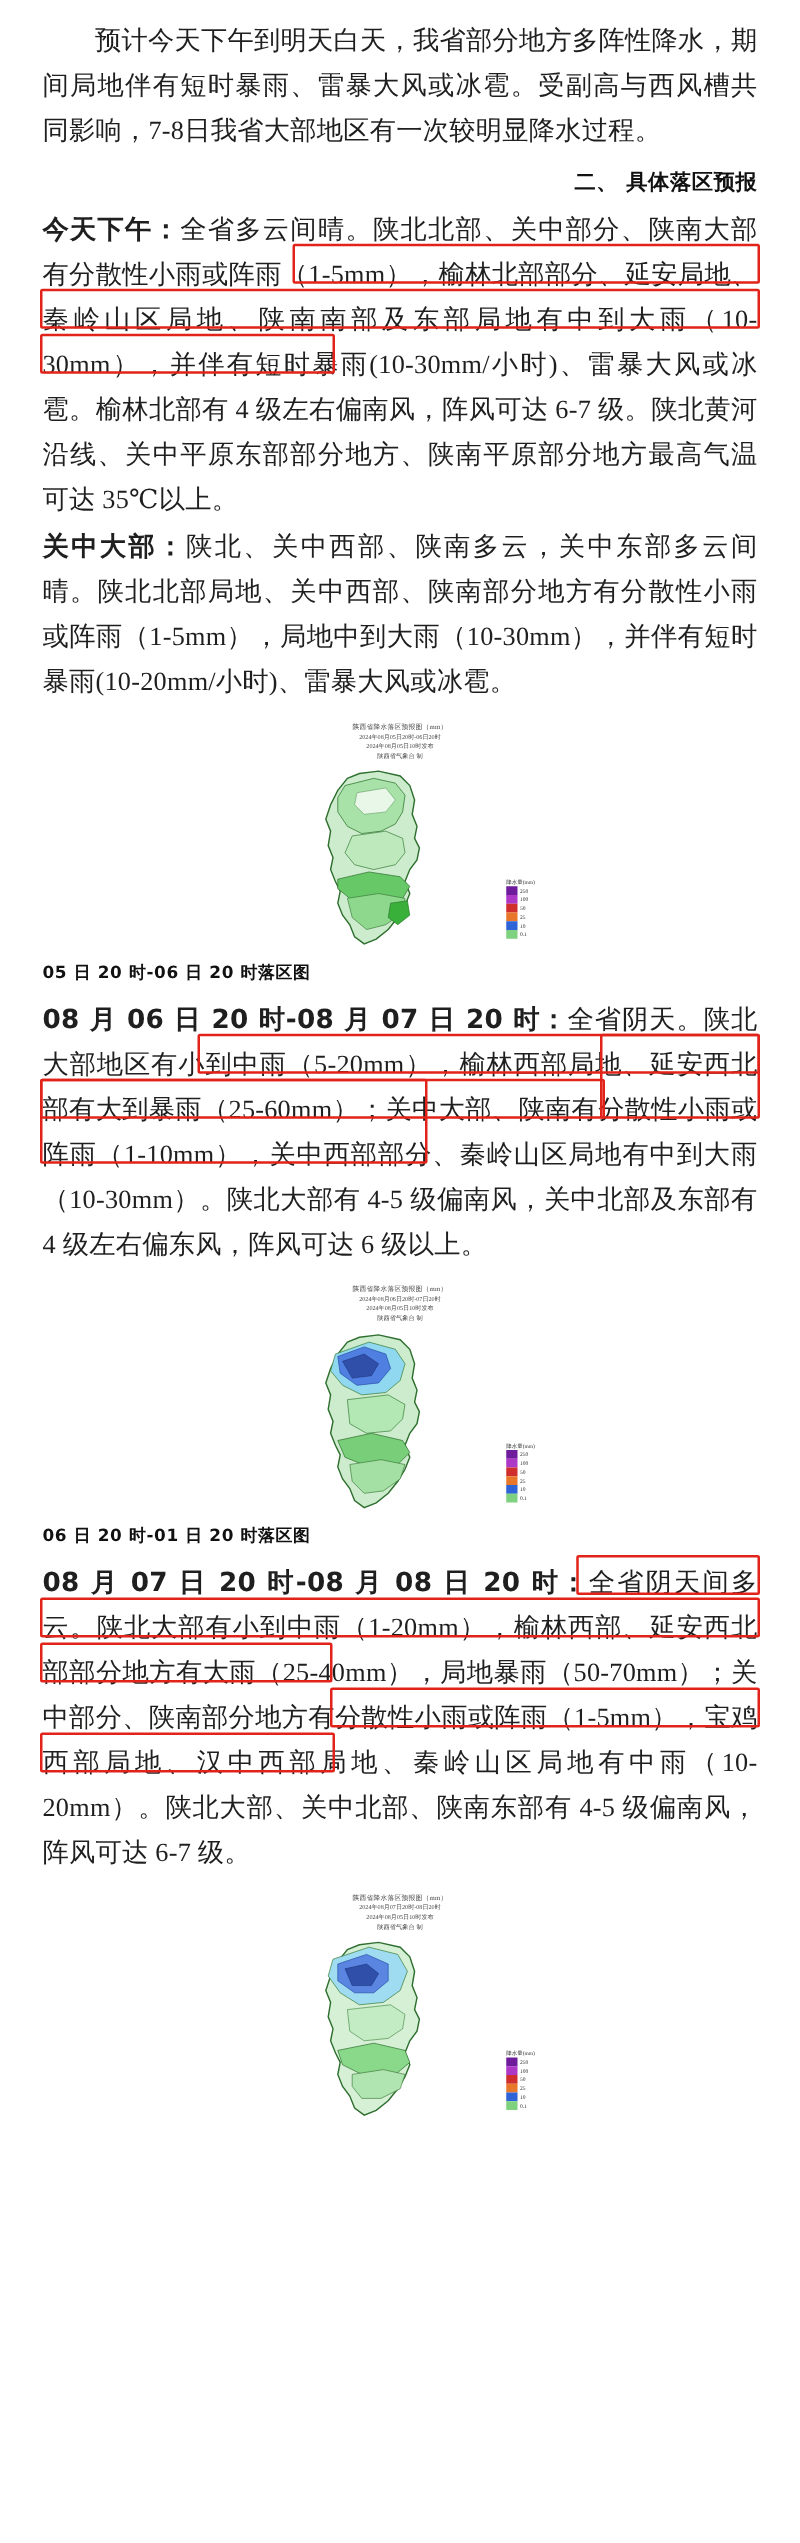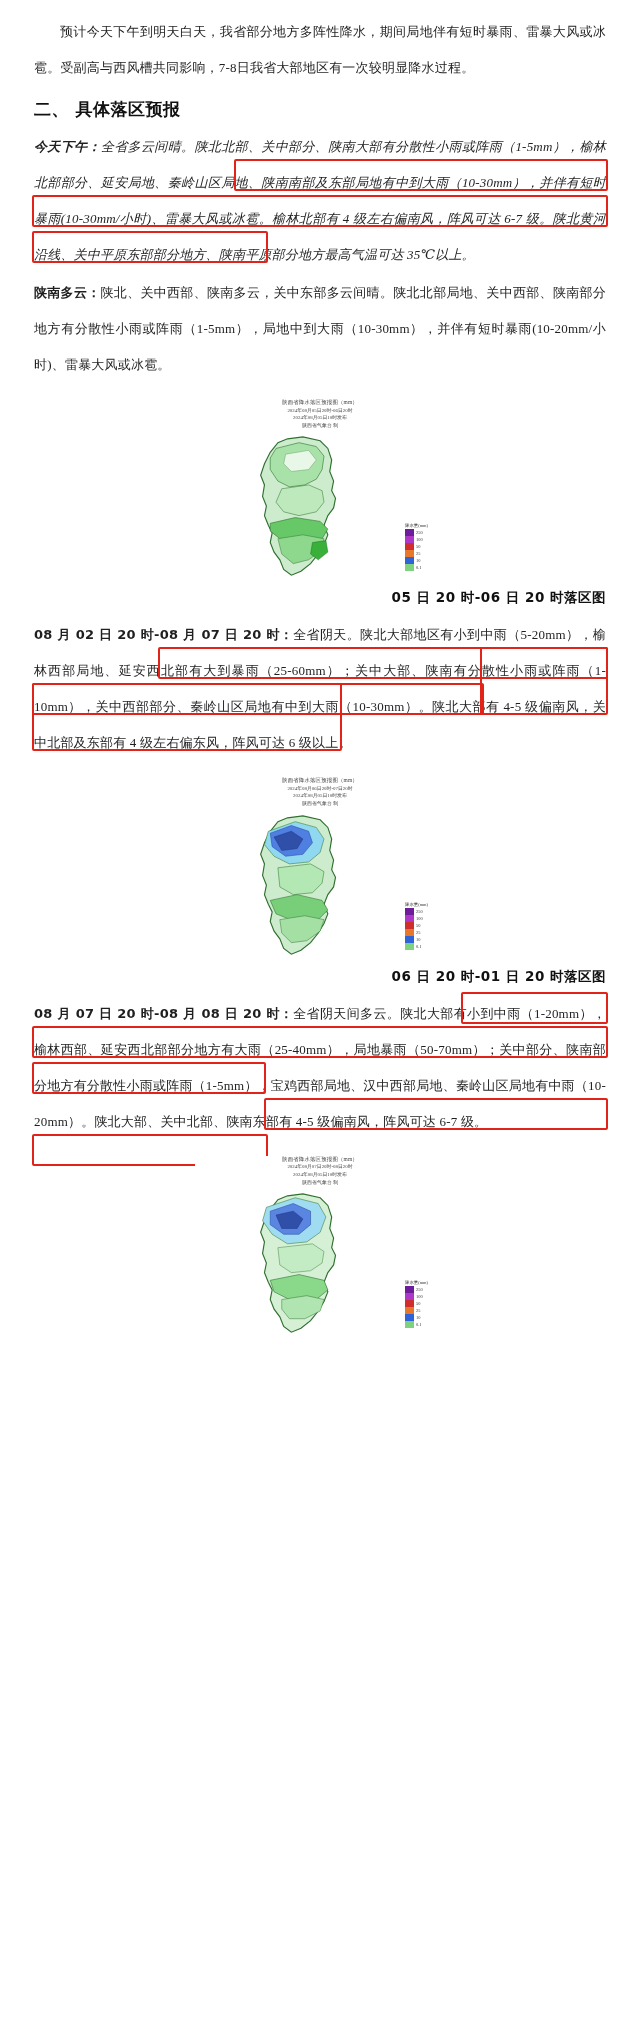--- a/index.html
+++ b/index.html
@@ -14,24 +14,24 @@
   .page { width:640px; padding:14px 34px 10px 34px; position:relative; }
 
   h2.section-title {
     font-family:"DejaVu Sans","Liberation Sans",sans-serif;
     font-weight:bold;
     font-size:17px;
     margin:10px 0 8px 0;
     letter-spacing:1px;
     color:#111;
   }
-  h2.section-title.second { margin-top:12px; letter-spacing:0.5px; }
+  h2.section-title.second { margin-top:12px; letter-spacing:0.5px;text-align:right; }
 
   p.para {
-    font-size:13px;
+    font-size:21px;
     line-height:36px;
     margin:0 0 2px 0;
     text-align:justify;
     text-justify:inter-ideograph;
     letter-spacing:0.2px;
     color:#1f1f1f;
   }
   p.para.indent { text-indent:2em; }
   .lead { font-weight:bold; font-family:"DejaVu Sans","Liberation Sans",sans-serif; }
 
@@ -73,45 +73,45 @@
   .legend .swatches { width:9px; }
   .legend .swatches div { height:7px; }
   .legend .ticks { padding-left:2px; }
   .legend .ticks div { height:7px; line-height:7px; font-size:4.4px; }
 
   .fig-caption {
     margin-top:8px;
     font-family:"DejaVu Sans","Liberation Sans",sans-serif;
     font-weight:bold;
     font-size:13.5px;
-    text-align:right;
+    text-align:left;
     color:#111;
     letter-spacing:.5px;
   }
 
   .blockpara { margin-top:10px; }
 </style>
 </head>
 <body>
 
 <div class="page">
 
   <p class="para indent">预计今天下午到明天白天，我省部分地方多阵性降水，期间局地伴有短时暴雨、雷暴大风或冰雹。受副高与西风槽共同影响，7-8日我省大部地区有一次较明显降水过程。</p>
 
   <h2 class="section-title second">二、 具体落区预报</h2>
 
-  <div style="position:relative;font-style:italic;">
+  <div style="position:relative;">
     <p class="para"><span class="lead">今天下午：</span><span>全省多云间晴。陕北北部、关中部分、陕南大部有分散性小雨或阵雨（1-5mm），榆林北部部分、延安局地、秦岭山区局地、陕南南部及东部局地有中到大雨（10-30mm），并伴有短时暴雨(10-30mm/小时)、雷暴大风或冰雹。榆林北部有 4 级左右偏南风，阵风可达 6-7 级。陕北黄河沿线、关中平原东部部分地方、陕南平原部分地方最高气温可达 35℃以上。</span></p>
     <div class="hl" style="left:200px; top:30px; width:374px; height:32px;"></div>
     <div class="hl" style="left:-2px; top:66px; width:576px; height:32px;"></div>
     <div class="hl" style="left:-2px; top:102px; width:236px; height:32px;"></div>
   </div>
 
   <div style="position:relative;">
-    <p class="para"><span class="lead">陕南多云：</span><span>陕北、关中西部、陕南多云，关中东部多云间晴。陕北北部局地、关中西部、陕南部分地方有分散性小雨或阵雨（1-5mm），局地中到大雨（10-30mm），并伴有短时暴雨(10-20mm/小时)、雷暴大风或冰雹。</span></p>
+    <p class="para"><span class="lead">关中大部：</span><span>陕北、关中西部、陕南多云，关中东部多云间晴。陕北北部局地、关中西部、陕南部分地方有分散性小雨或阵雨（1-5mm），局地中到大雨（10-30mm），并伴有短时暴雨(10-20mm/小时)、雷暴大风或冰雹。</span></p>
   </div>
 
 
   <div class="figure">
     <div class="map-card">
       <div class="map-head">
         <div class="t1">陕西省降水落区预报图（mm）</div>
         <div class="t2">2024年08月05日20时-06日20时</div>
         <div class="t3">2024年08月05日10时发布</div>
         <div class="t4">陕西省气象台 制</div>
@@ -151,21 +151,21 @@
               <div>0.1</div>
             </div>
           </div>
         </div>
       </div>
     </div>
     <div class="fig-caption">05 日 20 时-06 日 20 时落区图</div>
   </div>
 
   <div style="position:relative;" class="blockpara">
-    <p class="para"><span class="lead">08 月 02 日 20 时-08 月 07 日 20 时：</span><span>全省阴天。陕北大部地区有小到中雨（5-20mm），榆林西部局地、延安西北部有大到暴雨（25-60mm）；关中大部、陕南有分散性小雨或阵雨（1-10mm），关中西部部分、秦岭山区局地有中到大雨（10-30mm）。陕北大部有 4-5 级偏南风，关中北部及东部有 4 级左右偏东风，阵风可达 6 级以上。</span></p>
+    <p class="para"><span class="lead">08 月 06 日 20 时-08 月 07 日 20 时：</span><span>全省阴天。陕北大部地区有小到中雨（5-20mm），榆林西部局地、延安西北部有大到暴雨（25-60mm）；关中大部、陕南有分散性小雨或阵雨（1-10mm），关中西部部分、秦岭山区局地有中到大雨（10-30mm）。陕北大部有 4-5 级偏南风，关中北部及东部有 4 级左右偏东风，阵风可达 6 级以上。</span></p>
     <div class="hl" style="left:124px; top:30px; width:450px; height:32px;"></div>
     <div class="hl" style="left:-2px; top:66px; width:452px; height:32px;"></div>
     <div class="hl" style="left:446px; top:30px; width:128px; height:68px;"></div>
     <div class="hl" style="left:-2px; top:66px; width:310px; height:68px;"></div>
   </div>
 
   <div class="figure">
     <div class="map-card">
       <div class="map-head">
         <div class="t1">陕西省降水落区预报图（mm）</div>

